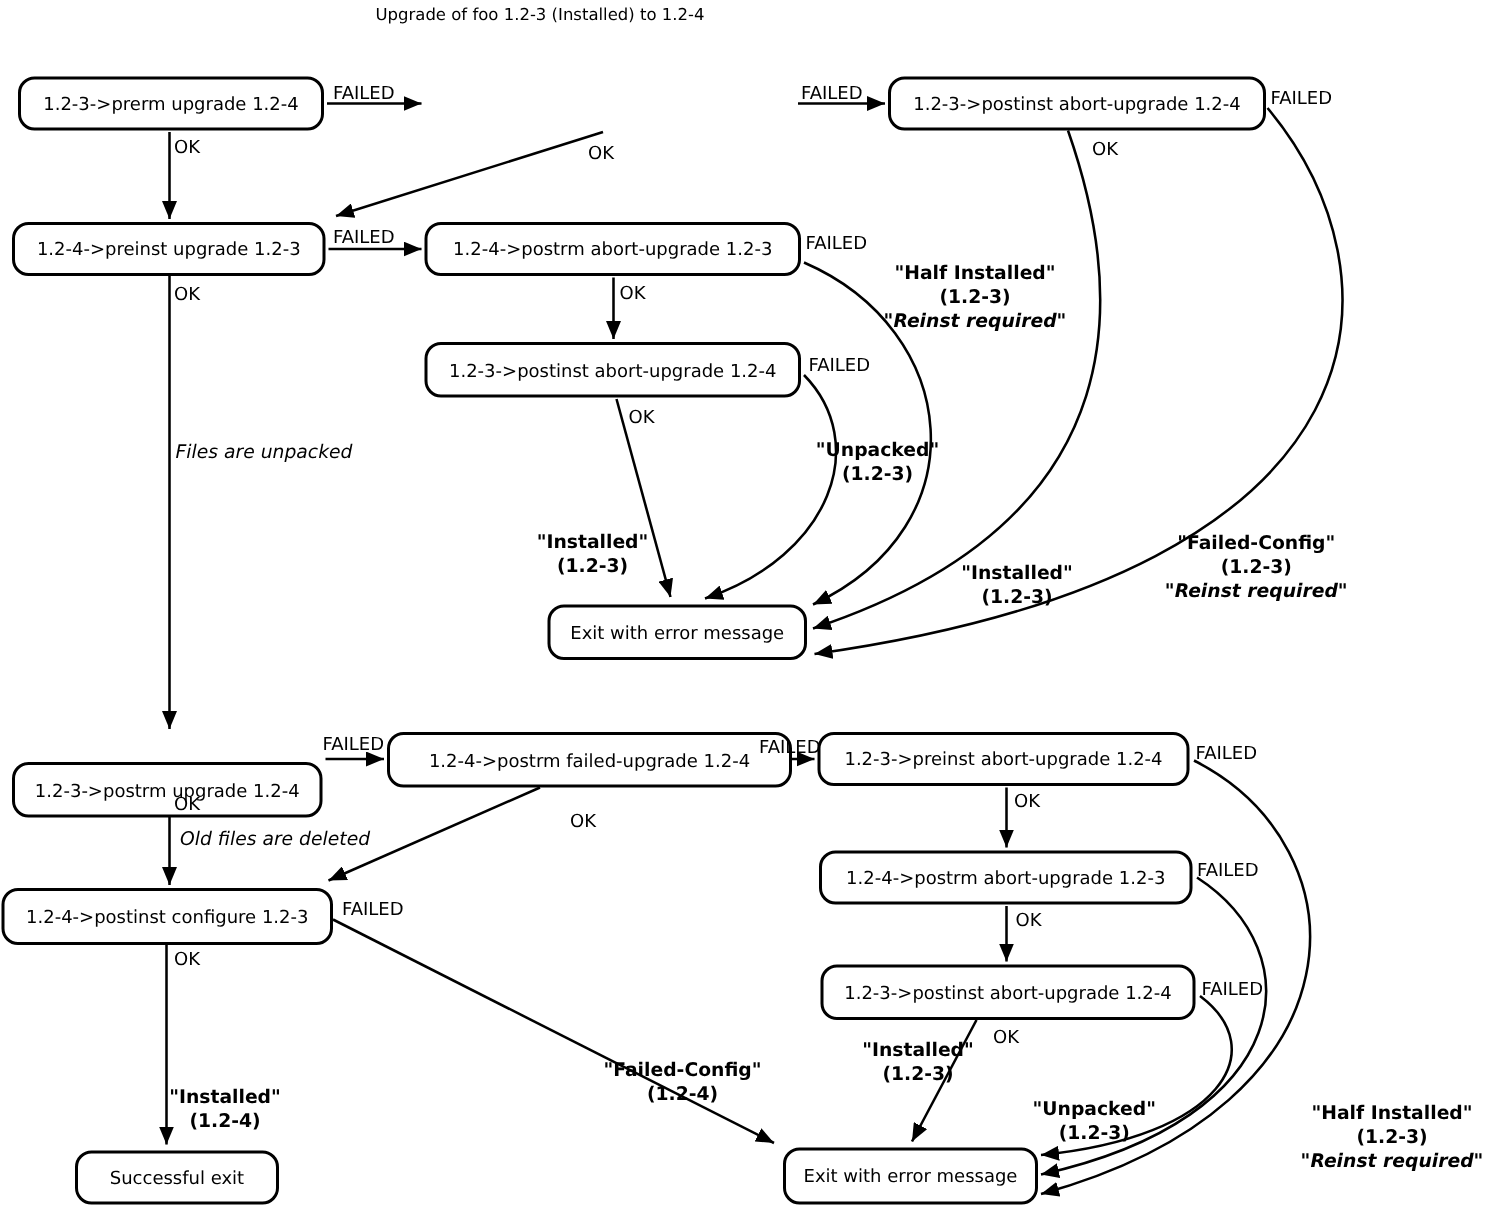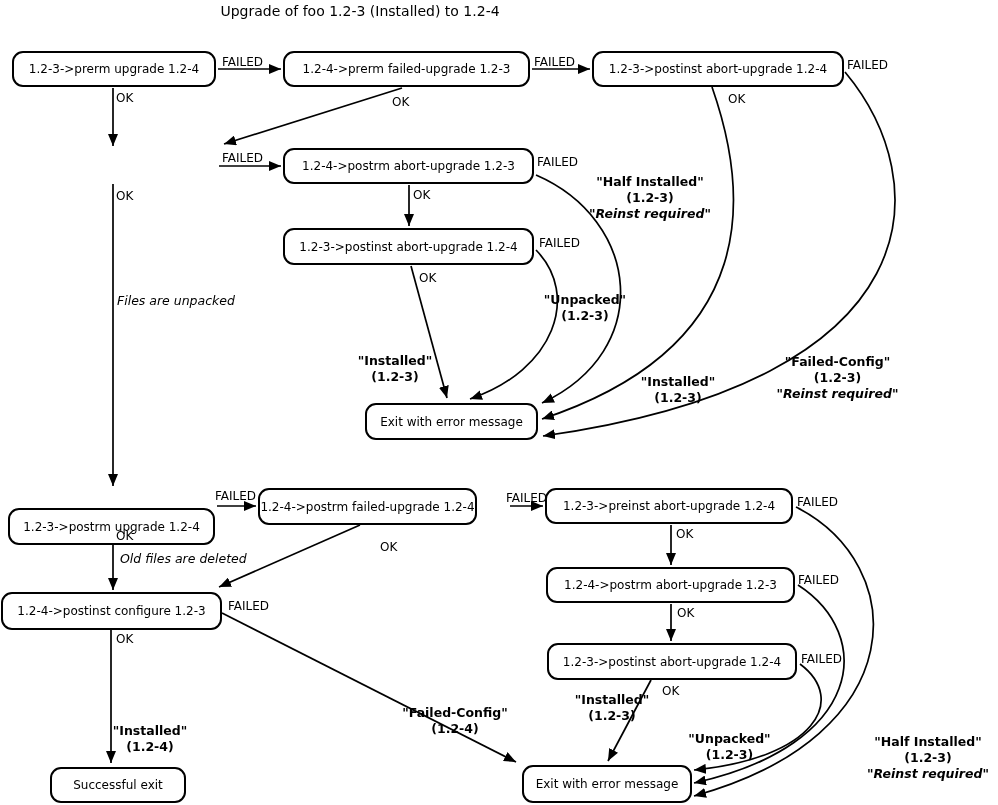--- a/index.html
+++ b/index.html
@@ -7,21 +7,21 @@
           font-family:"DejaVu Sans","Liberation Sans",sans-serif;color:#000;overflow:hidden;}
   #edges{position:absolute;left:0;top:0;z-index:1;}
   .node{position:absolute;z-index:2;box-sizing:border-box;border:2px solid #000;border-radius:11px;
         background:#fff;display:flex;align-items:center;justify-content:center;
         font-size:12px;white-space:nowrap;text-align:right;}
   .lbl{position:absolute;z-index:3;font-size:12px;white-space:nowrap;}
   .state{position:absolute;z-index:3;font-size:12.5px;font-weight:bold;text-align:center;
          line-height:16px;white-space:nowrap;}
   .state .reinst{font-style:italic;}
   .note{position:absolute;z-index:3;font-size:12.5px;font-style:italic;white-space:nowrap;}
-  .title{position:absolute;z-index:3;font-size:14px;text-align:center;white-space:nowrap;}
+  .title{position:absolute;z-index:3;font-size:11px;text-align:center;white-space:nowrap;}
 </style>
 </head>
 <body>
 
 <div id="canvas">
 
   <div class="title" style="left:150px;top:3px;width:420px;">Upgrade of foo 1.2-3 (Installed) to 1.2-4</div>
 
   <svg id="edges" width="998" height="805" viewBox="0 0 998 805">
     <defs>
@@ -51,27 +51,27 @@
       <path d="M671,604 L671,641" marker-end="url(#arr)"></path>
       <path d="M798,585 C875,635 865,745 694,783" marker-end="url(#arr)"></path>
       <path d="M651,680 L608,761" marker-end="url(#arr)"></path>
       <path d="M800,664 C848,700 815,758 694,770" marker-end="url(#arr)"></path>
       <path d="M111,630 L111,763" marker-end="url(#arr)"></path>
       <path d="M222,613 L516,762" marker-end="url(#arr)"></path>
     </g>
   </svg>
 
   <div class="node" style="left:12px;top:51px;width:204px;height:36px;">1.2-3-&gt;prerm upgrade 1.2-4</div>
-  <div class="node" style="left:283px;top:51px;width:247px;height:36px;">1.2-4-&gt;prerm failed-upgrade 1.2-3</div>
   <div class="node" style="left:592px;top:51px;width:252px;height:36px;">1.2-3-&gt;postinst abort-upgrade 1.2-4</div>
+  <div class="node" style="left:8px;top:148px;width:209px;height:36px;">1.2-4-&gt;preinst upgrade 1.2-3</div>
   <div class="node" style="left:283px;top:148px;width:251px;height:36px;">1.2-4-&gt;postrm abort-upgrade 1.2-3</div>
   <div class="node" style="left:283px;top:228px;width:251px;height:37px;">1.2-3-&gt;postinst abort-upgrade 1.2-4</div>
   <div class="node" style="left:365px;top:403px;width:173px;height:37px;">Exit with error message</div>
   <div class="node" style="left:8px;top:508px;width:207px;height:37px;">1.2-3-&gt;postrm upgrade 1.2-4</div>
-  <div class="node" style="left:258px;top:488px;width:219px;height:37px;">1.2-4-&gt;postrm failed-upgrade 1.2-4</div>
+  <div class="node" style="left:258px;top:488px;width:270px;height:37px;">1.2-4-&gt;postrm failed-upgrade 1.2-4</div>
   <div class="node" style="left:545px;top:488px;width:248px;height:36px;">1.2-3-&gt;preinst abort-upgrade 1.2-4</div>
   <div class="node" style="left:546px;top:567px;width:249px;height:36px;">1.2-4-&gt;postrm abort-upgrade 1.2-3</div>
   <div class="node" style="left:1px;top:592px;width:221px;height:38px;">1.2-4-&gt;postinst configure 1.2-3</div>
   <div class="node" style="left:547px;top:643px;width:250px;height:37px;">1.2-3-&gt;postinst abort-upgrade 1.2-4</div>
   <div class="node" style="left:50px;top:767px;width:136px;height:36px;">Successful exit</div>
   <div class="node" style="left:522px;top:765px;width:170px;height:38px;">Exit with error message</div>
 
   <div class="lbl" style="left:222px;top:55px;">FAILED</div>
   <div class="lbl" style="left:534px;top:55px;">FAILED</div>
   <div class="lbl" style="left:847px;top:58px;">FAILED</div>

